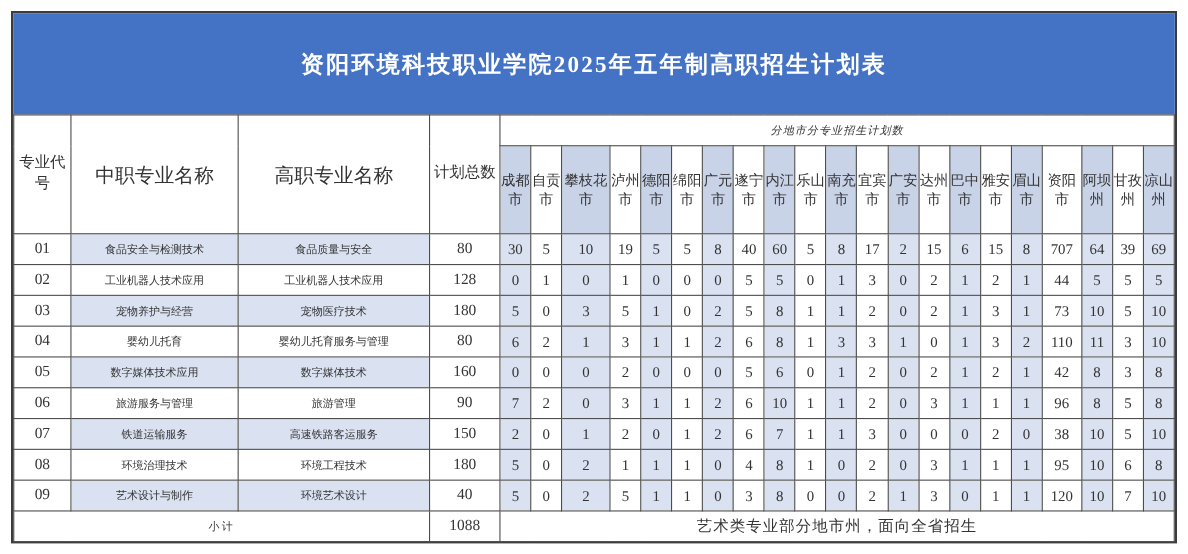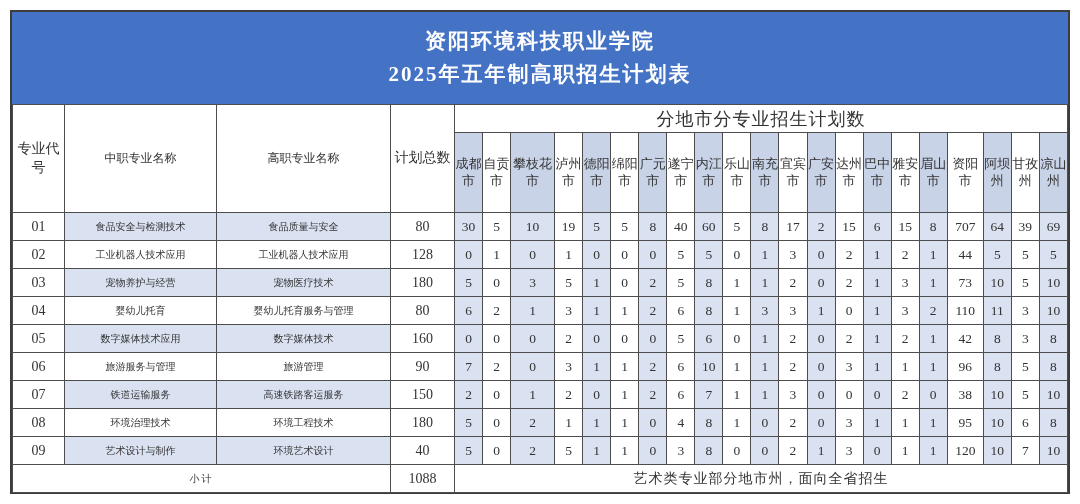--- a/index.html
+++ b/index.html
@@ -4,40 +4,40 @@
 <style>
   html,body{margin:0;padding:0;background:#ffffff;}
   body{font-family:"Liberation Serif","DejaVu Serif",serif;color:#333;}
   .sheet{
     position:absolute; left:10px; top:10px; width:1060px; height:484px;
     border:2px solid #3c3c3c; box-sizing:border-box; background:#fff;
     display:flex; flex-direction:column;
   }
   .title-band{
     height:92px; background:#4472c4; color:#ffffff;
-    display:flex; flex-direction:column; align-items:center; justify-content:center;
+    display:flex; flex-direction:row; align-items:center; justify-content:center;
     flex:none;
   }
   .title-band .t1,.title-band .t2{
     font-size:21px; font-weight:bold; letter-spacing:2px; line-height:1.55;
   }
   table.grid{
     flex:1 1 auto; width:100%; border-collapse:collapse; table-layout:fixed;
   }
   table.grid th, table.grid td{
     border:1px solid #4d4d4d; text-align:center; vertical-align:middle;
     padding:0; font-weight:normal; overflow:hidden;
   }
   tr.group-row{height:28px;}
   tr.region-row{height:80px;}
   tbody tr, tfoot tr{height:28px;}
   th.h-code{padding:0 10px; font-size:14px; word-break:break-all; line-height:1.35;}
-  th.h-name{font-size:12px;margin-top:33px;}
+  th.h-name{font-size:18px;margin-top:33px;}
   th.h-total{padding:0 15px; font-size:14px; word-break:break-all; line-height:1.35;}
-  th.h-group{font-size:18px; letter-spacing:1px;}
+  th.h-group{font-size:10px; letter-spacing:1px;font-style:italic;}
   th.region{
     font-size:13px; line-height:1.3; word-break:break-all;
     padding:2px 4px;
     margin-top:45px;
   }
   td.code{font-size:14px;}
   td.name{font-size:10px;margin-left:37px;}
   td.total{font-size:14px;}
   td.val{font-size:13.5px;}
   .shade-hdr{background:#c9d3e8;}

